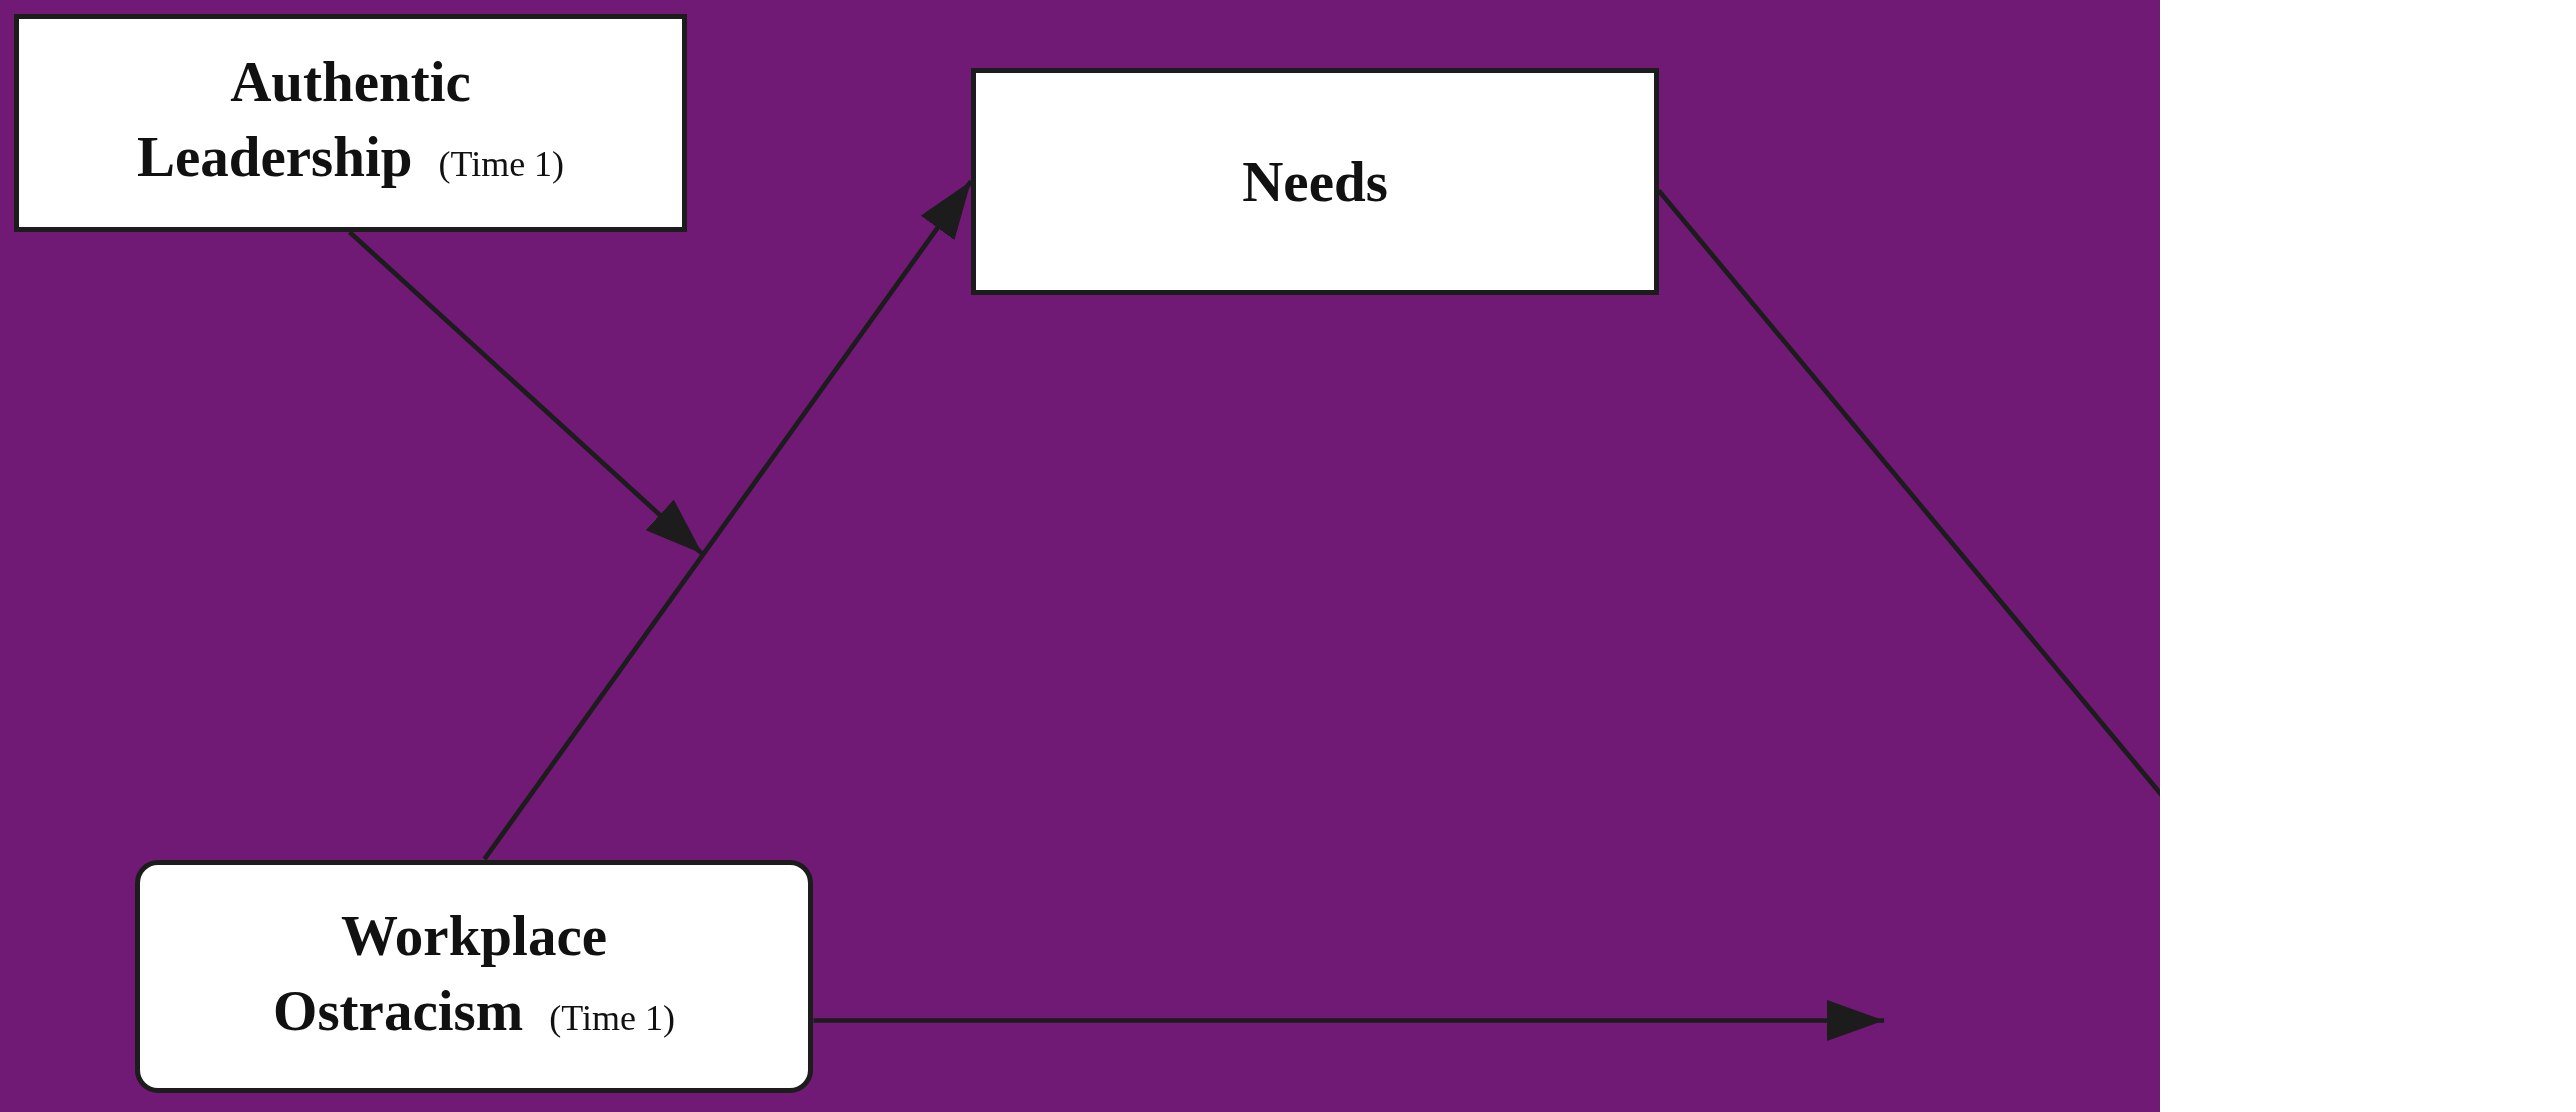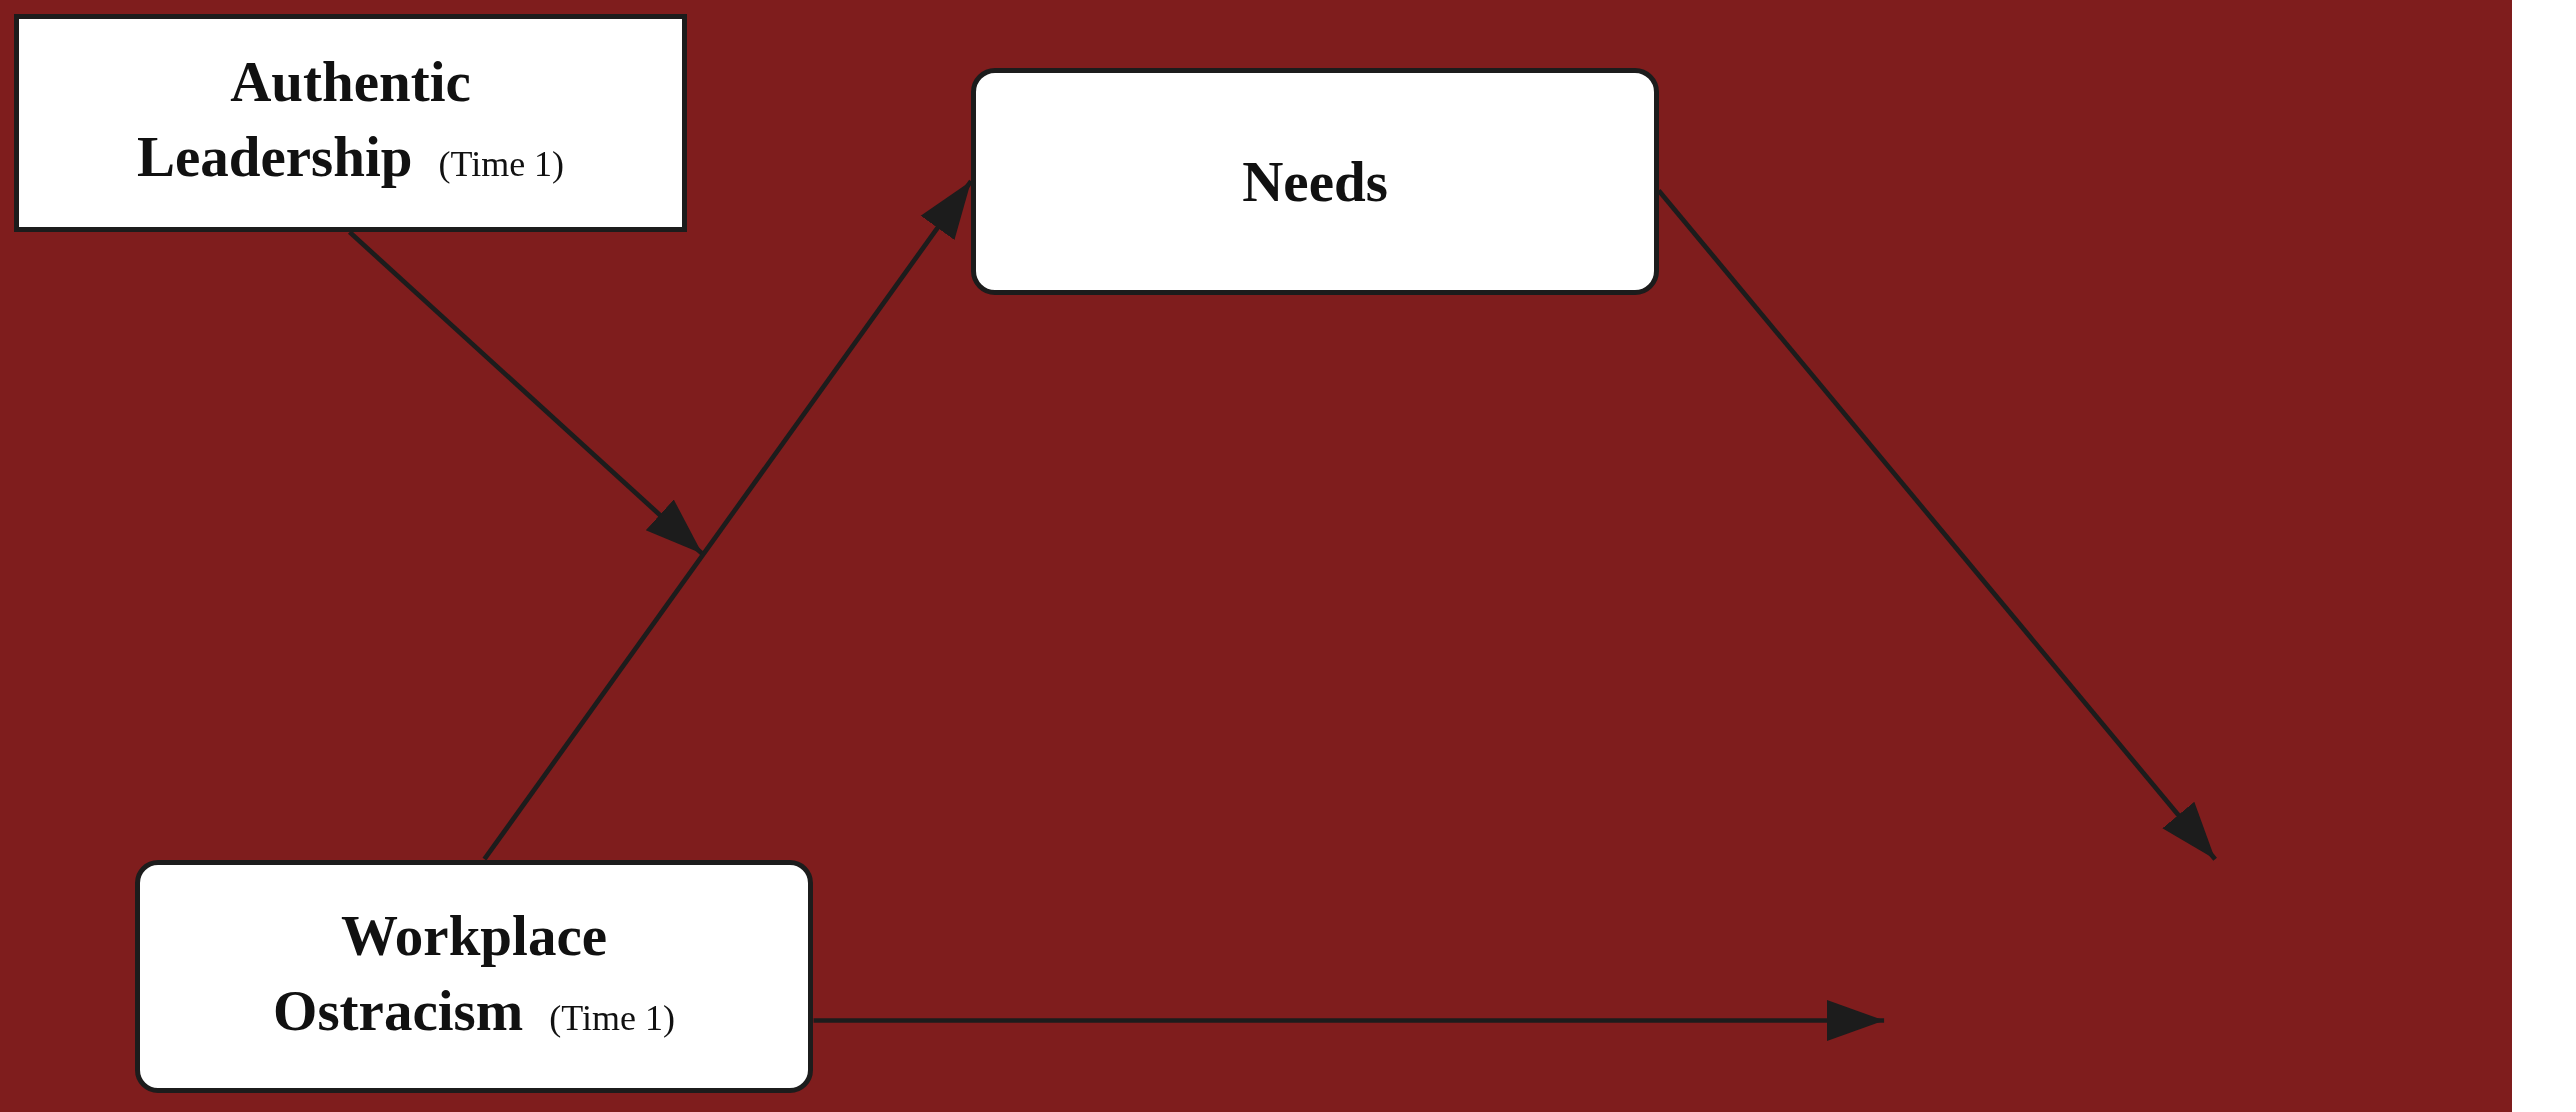--- a/index.html
+++ b/index.html
@@ -2,23 +2,23 @@
 <html style="font-size:15px"><head>
 <meta charset="utf-8">
 <style>
   html, body {
     margin: 0;
     padding: 0;
     background: #ffffff;
   }
   .canvas {
     position: relative;
-    width: 2512px;
+    width: 2160px;
     height: 1112px;
-    background: #7f1d1d;
+    background: #701a75;
     overflow: hidden;
     font-family: "Liberation Serif", "DejaVu Serif", serif;
   }
   .arrows-layer {
     position: absolute;
     left: 0;
     top: 0;
     width: 2576px;
     height: 1112px;
   }
@@ -39,21 +39,21 @@
     font-size: 57px;
     line-height: 75px;
     white-space: nowrap;
   }
   .node .time {
     font-weight: normal;
     font-size: 36px;
     margin-left: 26px;
   }
   .node-al  { left: 14px;   top: 14px;  width: 673px; height: 218px; }
-  .node-ns  { left: 971px; top: 68px;  width: 688px; height: 227px; border-radius: 24px; }
+  .node-ns  { left: 971px; top: 68px;  width: 688px; height: 227px; }
   .node-wo  { left: 135px;  top: 860px; width: 678px; height: 233px; border-radius: 23px; }
   .node-swb { left: 1884px; top: 860px; width: 671px; height: 233px; }
 </style>
 </head>
 <body>
 
 <div class="canvas">
 
   <svg class="arrows-layer" viewBox="0 0 2730 1179" xmlns="http://www.w3.org/2000/svg">
     <defs>

